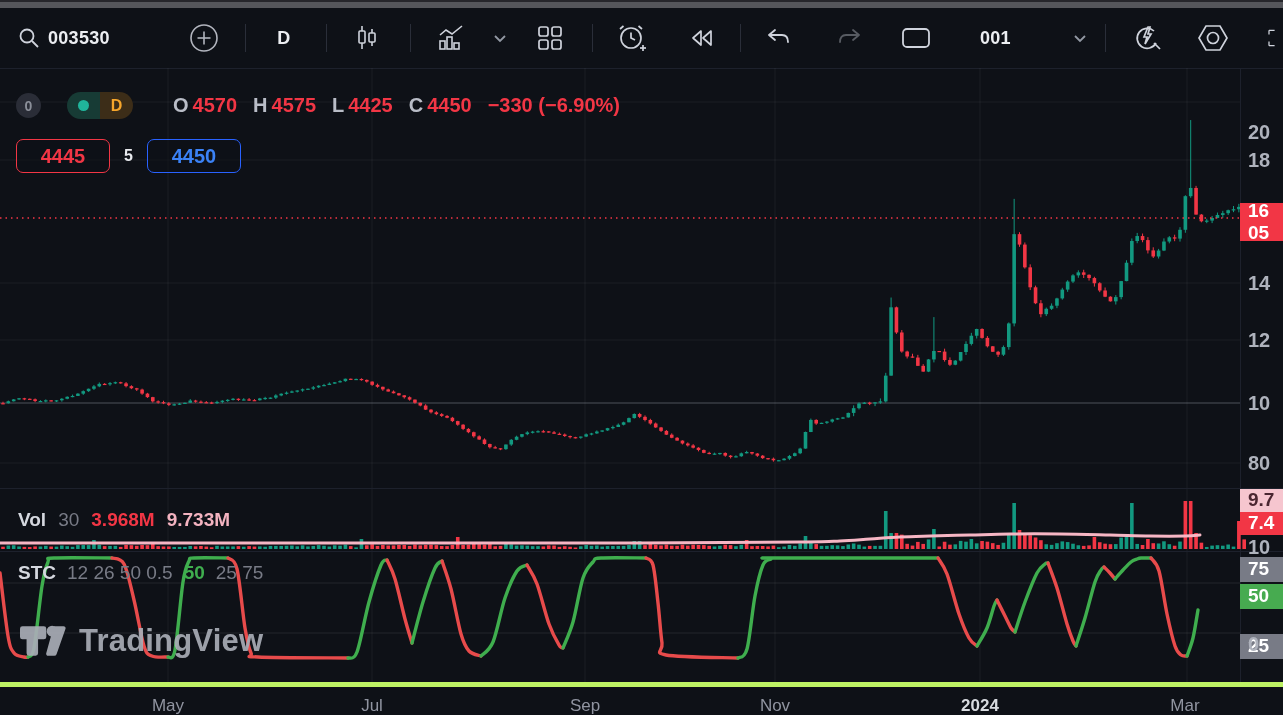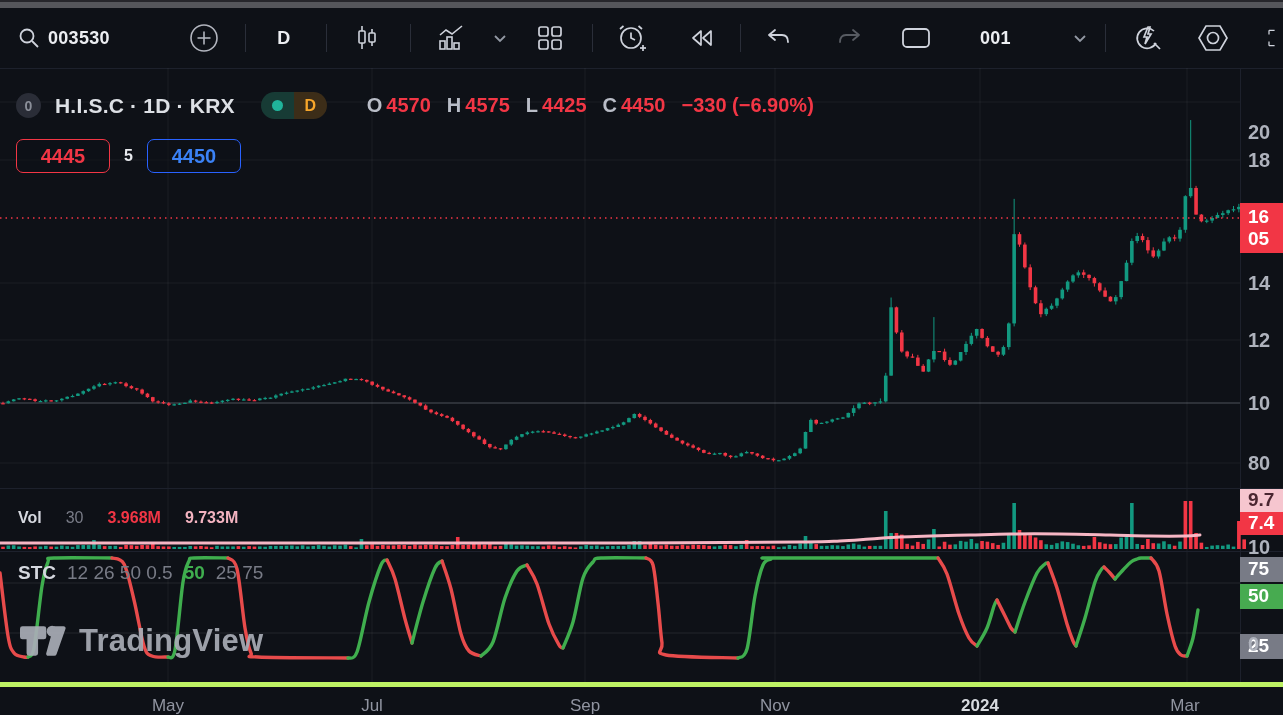--- a/index.html
+++ b/index.html
@@ -28,21 +28,21 @@
   #ohlc .k{color:#b9bdc7;margin-left:12px;}
   #ohlc .v,#ohlc .chg{color:#f23645;}
   #ohlc .chg{margin-left:12px;}
   #legend2{position:absolute;left:16px;top:139px;display:flex;align-items:center;gap:14px;z-index:6;}
   .qbox{height:32px;min-width:72px;border-radius:7px;display:flex;align-items:center;justify-content:center;
     font-size:20px;font-weight:600;padding:0 10px;background:rgba(14,17,23,.6);}
   .qbox.bid{border:1.5px solid #f23645;color:#f23645;}
   .qbox.ask{border:1.5px solid #2962ff;color:#3b82f6;}
   #qmid{color:#e8eaee;font-size:16px;font-weight:700;}
   
-  #volrow{position:absolute;left:18px;top:509px;display:flex;align-items:center;gap:24px;font-size:16px;z-index:6;}
+  #volrow{position:absolute;left:18px;top:509px;display:flex;align-items:center;gap:12px;font-size:19px;z-index:6;}
   #volrow .lbl{color:#d5d8df;font-weight:600;}
   #volrow .prm{color:#787b86;}
   #volrow .red{color:#f23645;font-weight:600;}
   #volrow .pink{color:#f3b3c0;font-weight:600;}
   #stcrow{position:absolute;left:18px;top:562px;display:flex;align-items:baseline;gap:11px;font-size:19px;z-index:6;}
   #stcrow .lbl{color:#d5d8df;font-weight:600;}
   #stcrow .prm{color:#787b86;}
   #stcrow .grn{color:#3fae4e;font-weight:600;}
   
   #wm{position:absolute;left:20px;top:619px;display:flex;align-items:center;gap:13px;z-index:7;opacity:.92;}
@@ -914,21 +914,20 @@
       <path d="M1048,563C1049.5,567.1666666666666 1053.8333333333333,577.8333333333334 1057,588C1060.1666666666667,598.1666666666666 1064.3333333333333,615.1666666666666 1067,624C1069.6666666666667,632.8333333333334 1071.5,637.3333333333334 1073,641C1074.5,644.6666666666666 1075.5,645.1666666666666 1076,646" fill="none" stroke="#e84b4b" stroke-width="3.4" stroke-linecap="round" stroke-linejoin="round"></path>
       <path d="M1076,646C1077.5,641.3333333333334 1081.8333333333333,628.6666666666666 1085,618C1088.1666666666667,607.3333333333334 1092.3333333333333,590 1095,582C1097.6666666666667,574 1099.5,572.5 1101,570C1102.5,567.5 1103.5,567.5 1104,567" fill="none" stroke="#3fae4e" stroke-width="3.4" stroke-linecap="round" stroke-linejoin="round"></path>
       <path d="M1104,567C1105,568 1108.1666666666667,571 1110,573C1111.8333333333333,575 1114.1666666666667,578 1115,579" fill="none" stroke="#e84b4b" stroke-width="3.4" stroke-linecap="round" stroke-linejoin="round"></path>
       <path d="M1115,579C1116.3333333333333,577.5 1120.3333333333333,572.8333333333334 1123,570C1125.6666666666667,567.1666666666666 1128.6666666666667,563.8333333333334 1131,562C1133.3333333333333,560.1666666666666 1135.3333333333333,559.6666666666666 1137,559C1138.6666666666667,558.3333333333334 1138.6666666666667,558.1666666666666 1141,558C1143.3333333333333,557.8333333333334 1149.3333333333333,558 1151,558" fill="none" stroke="#3fae4e" stroke-width="3.4" stroke-linecap="round" stroke-linejoin="round"></path>
       <path d="M1151,558C1152.3333333333333,560.1666666666666 1156.3333333333333,561.6666666666666 1159,571C1161.6666666666667,580.3333333333334 1164.3333333333333,601.5 1167,614C1169.6666666666667,626.5 1172.6666666666667,639.1666666666666 1175,646C1177.3333333333333,652.8333333333334 1179,653.3333333333334 1181,655C1183,656.6666666666666 1186,655.8333333333334 1187,656" fill="none" stroke="#e84b4b" stroke-width="3.4" stroke-linecap="round" stroke-linejoin="round"></path>
       <path d="M1187,656C1188,653 1191.1666666666667,645.6666666666666 1193,638C1194.8333333333333,630.3333333333334 1197.1666666666667,614.6666666666666 1198,610" fill="none" stroke="#3fae4e" stroke-width="3.4" stroke-linecap="round" stroke-linejoin="round"></path>
     </svg>
 
   <div id="legend1">
     <div id="idx-badge">0</div>
-    <div id="sym-title">H.I.S.C · 1D · KRX</div>
     <div id="pill">
       <div class="p-l">
           <i></i>
         </div>
       <div class="p-r">D</div>
     </div>
     <div id="ohlc">
       <span class="k" style="margin-left:0">O</span>
         <span class="v">4570</span>
       <span class="k">H</span>
@@ -970,21 +969,21 @@
     <span class="wm-text">TradingView</span>
   </div>
 
   <div id="scale">
       <div class="sc-lab" style="top: 34px; margin-top: 30px;">20</div>
       <div class="sc-lab" style="top: 92px;">18</div>
       <div class="sc-lab" style="top: 215px;">14</div>
       <div class="sc-lab" style="top: 272px;">12</div>
       <div class="sc-lab" style="top: 335px;">10</div>
       <div class="sc-lab" style="top: 395px;">80</div>
-      <div class="sc-badge" style="top: 135px; height: 50px; background: rgb(242, 54, 69);">
+      <div class="sc-badge" style="top: 135px; height: 38px; background: rgb(242, 54, 69);">
         <span>16</span>
         <span>05</span>
       </div>
       <div class="sc-badge" style="top: 421px; height: 23px; background: rgb(246, 198, 207); color: rgb(74, 38, 48);">9.7</div>
       <div class="sc-badge" style="top: 444px; height: 23px; background: rgb(242, 54, 69); color: rgb(255, 255, 255);">7.4</div>
       <div class="sc-lab" style="top: 479px;">10</div>
       <div class="sc-badge" style="top: 489px; height: 25px; background: rgb(120, 123, 134);">75</div>
       <div class="sc-badge" style="top: 516px; height: 25px; background: rgb(71, 171, 80);">50</div>
       <div class="sc-badge" style="top: 543px; height: 25px; background: rgb(120, 123, 134); margin-top: 23px;">25</div>
       <div class="sc-lab" style="top: 576px;">0</div>

